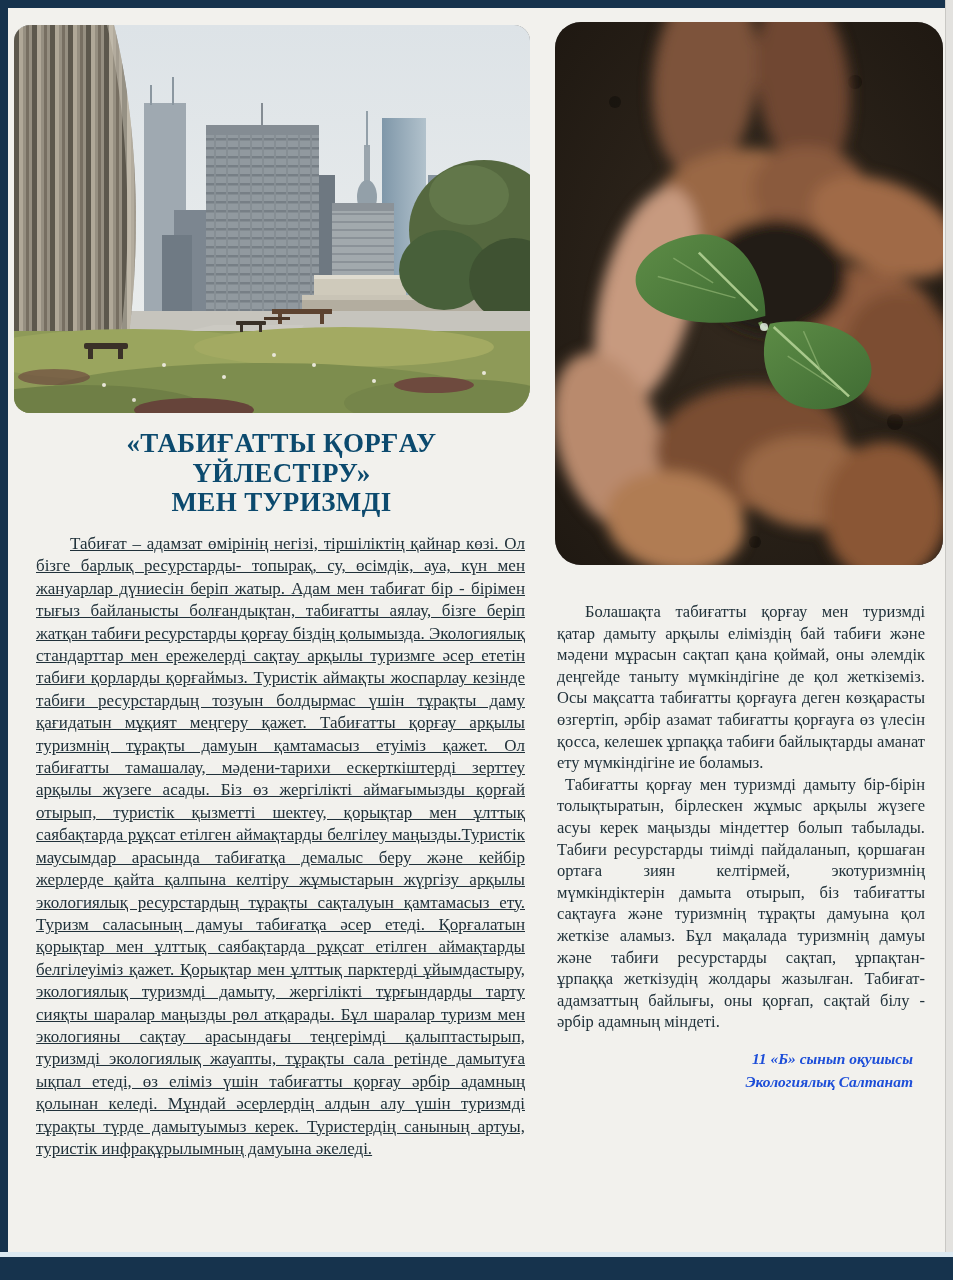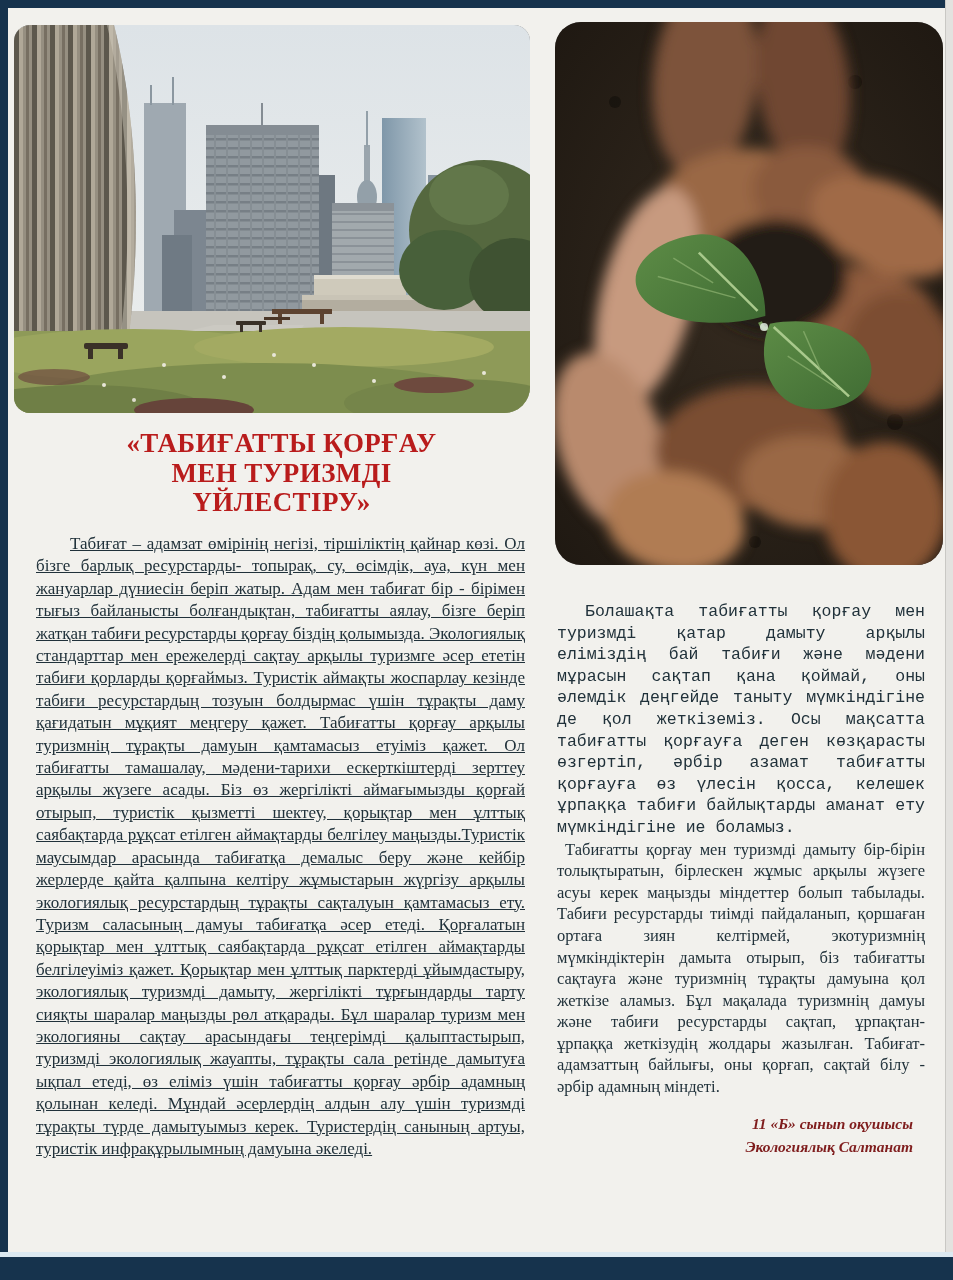--- a/index.html
+++ b/index.html
@@ -17,43 +17,43 @@
 
   
   .photo{position:absolute;overflow:hidden;background:#777;}
   .photo svg{display:block;}
   .photo-left{left:14px;top:25px;width:516px;height:388px;border-radius:16px 16px 26px 16px;}
   .photo-right{left:555px;top:22px;width:388px;height:543px;border-radius:26px;}
 
   
   .title{
     position:absolute;left:38px;top:429px;width:487px;
-    text-align:center;color:#b91c1c;font-weight:bold;
+    text-align:center;color:#0c4a6e;font-weight:bold;
     font-size:27px;line-height:1.1;letter-spacing:.4px;
   }
 
   
   .body-text{color:#20313a;text-align:justify;}
   .left-para{
     position:absolute;left:36px;top:533px;width:489px;
     font-size:17px;line-height:22.4px;
   }
   .left-para p{margin:0;text-indent:34px;text-decoration:underline;}
   .right-col{
     position:absolute;left:557px;top:601px;width:368px;
     font-size:16.5px;line-height:21.6px;
   }
   .right-col p{margin:0;}
-  .right-col p.p1{text-indent:28px;font-family:Liberation Mono, monospace;}
+  .right-col p.p1{text-indent:28px;}
   .right-col p.p2{text-indent:8px;}
 
   .byline{
     margin-top:14px;text-align:right;
     font-weight:bold;font-style:italic;
-    font-size:15.5px;line-height:1.5;color:#7f1d1d;
+    font-size:15.5px;line-height:1.5;color:#1d4ed8;
     padding-right:12px;
   }
 </style>
 </head>
 <body>
 
 <div class="top-bar"></div>
 <div class="left-bar"></div>
 <div class="right-strip"></div>
 <div class="bottom-light-line"></div>
@@ -219,22 +219,22 @@
       <path d="M216,308 L296,372" stroke="#a9c98c" stroke-width="2.5" fill="none" transform="rotate(4 260 345)"></path>
       <path d="M246,310 L268,352 M232,336 L286,366" stroke="#87ad6c" stroke-width="1.4" fill="none" opacity="0.8" transform="rotate(4 260 345)"></path>
       <path d="M205,300 C207,306 210,308 213,306" stroke="#6f9455" stroke-width="4" fill="none"></path>
       <circle cx="209" cy="305" r="4" fill="#dfe9df" opacity="0.85"></circle>
     </g>
   </svg>
 </div>
 
 <div class="title">
   <div>«ТАБИҒАТТЫ ҚОРҒАУ</div>
+  <div>ҮЙЛЕСТІРУ»</div>
   <div>МЕН ТУРИЗМДІ</div>
-  <div>ҮЙЛЕСТІРУ»</div>
 </div>
 
 <div class="left-para body-text">
   <p>Табиғат – адамзат өмірінің негізі, тіршіліктің қайнар көзі. Ол бізге барлық ресурстарды- топырақ, су, өсімдік, ауа, күн мен жануарлар дүниесін беріп жатыр. Адам мен табиғат бір - бірімен тығыз байланысты болғандықтан, табиғатты аялау, бізге беріп жатқан табиғи ресурстарды қорғау біздің қолымызда. Экологиялық стандарттар мен ережелерді сақтау арқылы туризмге әсер ететін табиғи қорларды қорғаймыз. Туристік аймақты жоспарлау кезінде табиғи ресурстардың тозуын болдырмас үшін тұрақты даму қағидатын мұқият меңгеру қажет. Табиғатты қорғау арқылы туризмнің тұрақты дамуын қамтамасыз етуіміз қажет. Ол табиғатты тамашалау, мәдени-тарихи ескерткіштерді зерттеу арқылы жүзеге асады. Біз өз жергілікті аймағымызды қорғай отырып, туристік қызметті шектеу, қорықтар мен ұлттық саябақтарда рұқсат етілген аймақтарды белгілеу маңызды.Туристік маусымдар арасында табиғатқа демалыс беру және кейбір жерлерде қайта қалпына келтіру жұмыстарын жүргізу арқылы экологиялық ресурстардың тұрақты сақталуын қамтамасыз ету. Туризм саласының дамуы табиғатқа әсер етеді. Қорғалатын қорықтар мен ұлттық саябақтарда рұқсат етілген аймақтарды белгілеуіміз қажет. Қорықтар мен ұлттық парктерді ұйымдастыру, экологиялық туризмді дамыту, жергілікті тұрғындарды тарту сияқты шаралар маңызды рөл атқарады. Бұл шаралар туризм мен экологияны сақтау арасындағы теңгерімді қалыптастырып, туризмді экологиялық жауапты, тұрақты сала ретінде дамытуға ықпал етеді, өз еліміз үшін табиғатты қорғау әрбір адамның қолынан келеді. Мұндай әсерлердің алдын алу үшін туризмді тұрақты түрде дамытуымыз керек. Туристердің санының артуы, туристік инфрақұрылымның дамуына әкеледі.</p>
 </div>
 
 <div class="right-col body-text">
   <p class="p1">Болашақта табиғатты қорғау мен туризмді қатар дамыту арқылы еліміздің бай табиғи және мәдени мұрасын сақтап қана қоймай, оны әлемдік деңгейде таныту мүмкіндігіне де қол жеткіземіз. Осы мақсатта табиғатты қорғауға деген көзқарасты өзгертіп, әрбір азамат табиғатты қорғауға өз үлесін қосса, келешек ұрпаққа табиғи байлықтарды аманат ету мүмкіндігіне ие боламыз.</p>
   <p class="p2">Табиғатты қорғау мен туризмді дамыту бір-бірін толықтыратын, бірлескен жұмыс арқылы жүзеге асуы керек маңызды міндеттер болып табылады. Табиғи ресурстарды тиімді пайдаланып, қоршаған ортаға зиян келтірмей, экотуризмнің мүмкіндіктерін дамыта отырып, біз табиғатты сақтауға және туризмнің тұрақты дамуына қол жеткізе аламыз. Бұл мақалада туризмнің дамуы және табиғи ресурстарды сақтап, ұрпақтан- ұрпаққа жеткізудің жолдары жазылған. Табиғат- адамзаттың байлығы, оны қорғап, сақтай білу - әрбір адамның міндеті.</p>
   <div class="byline">

